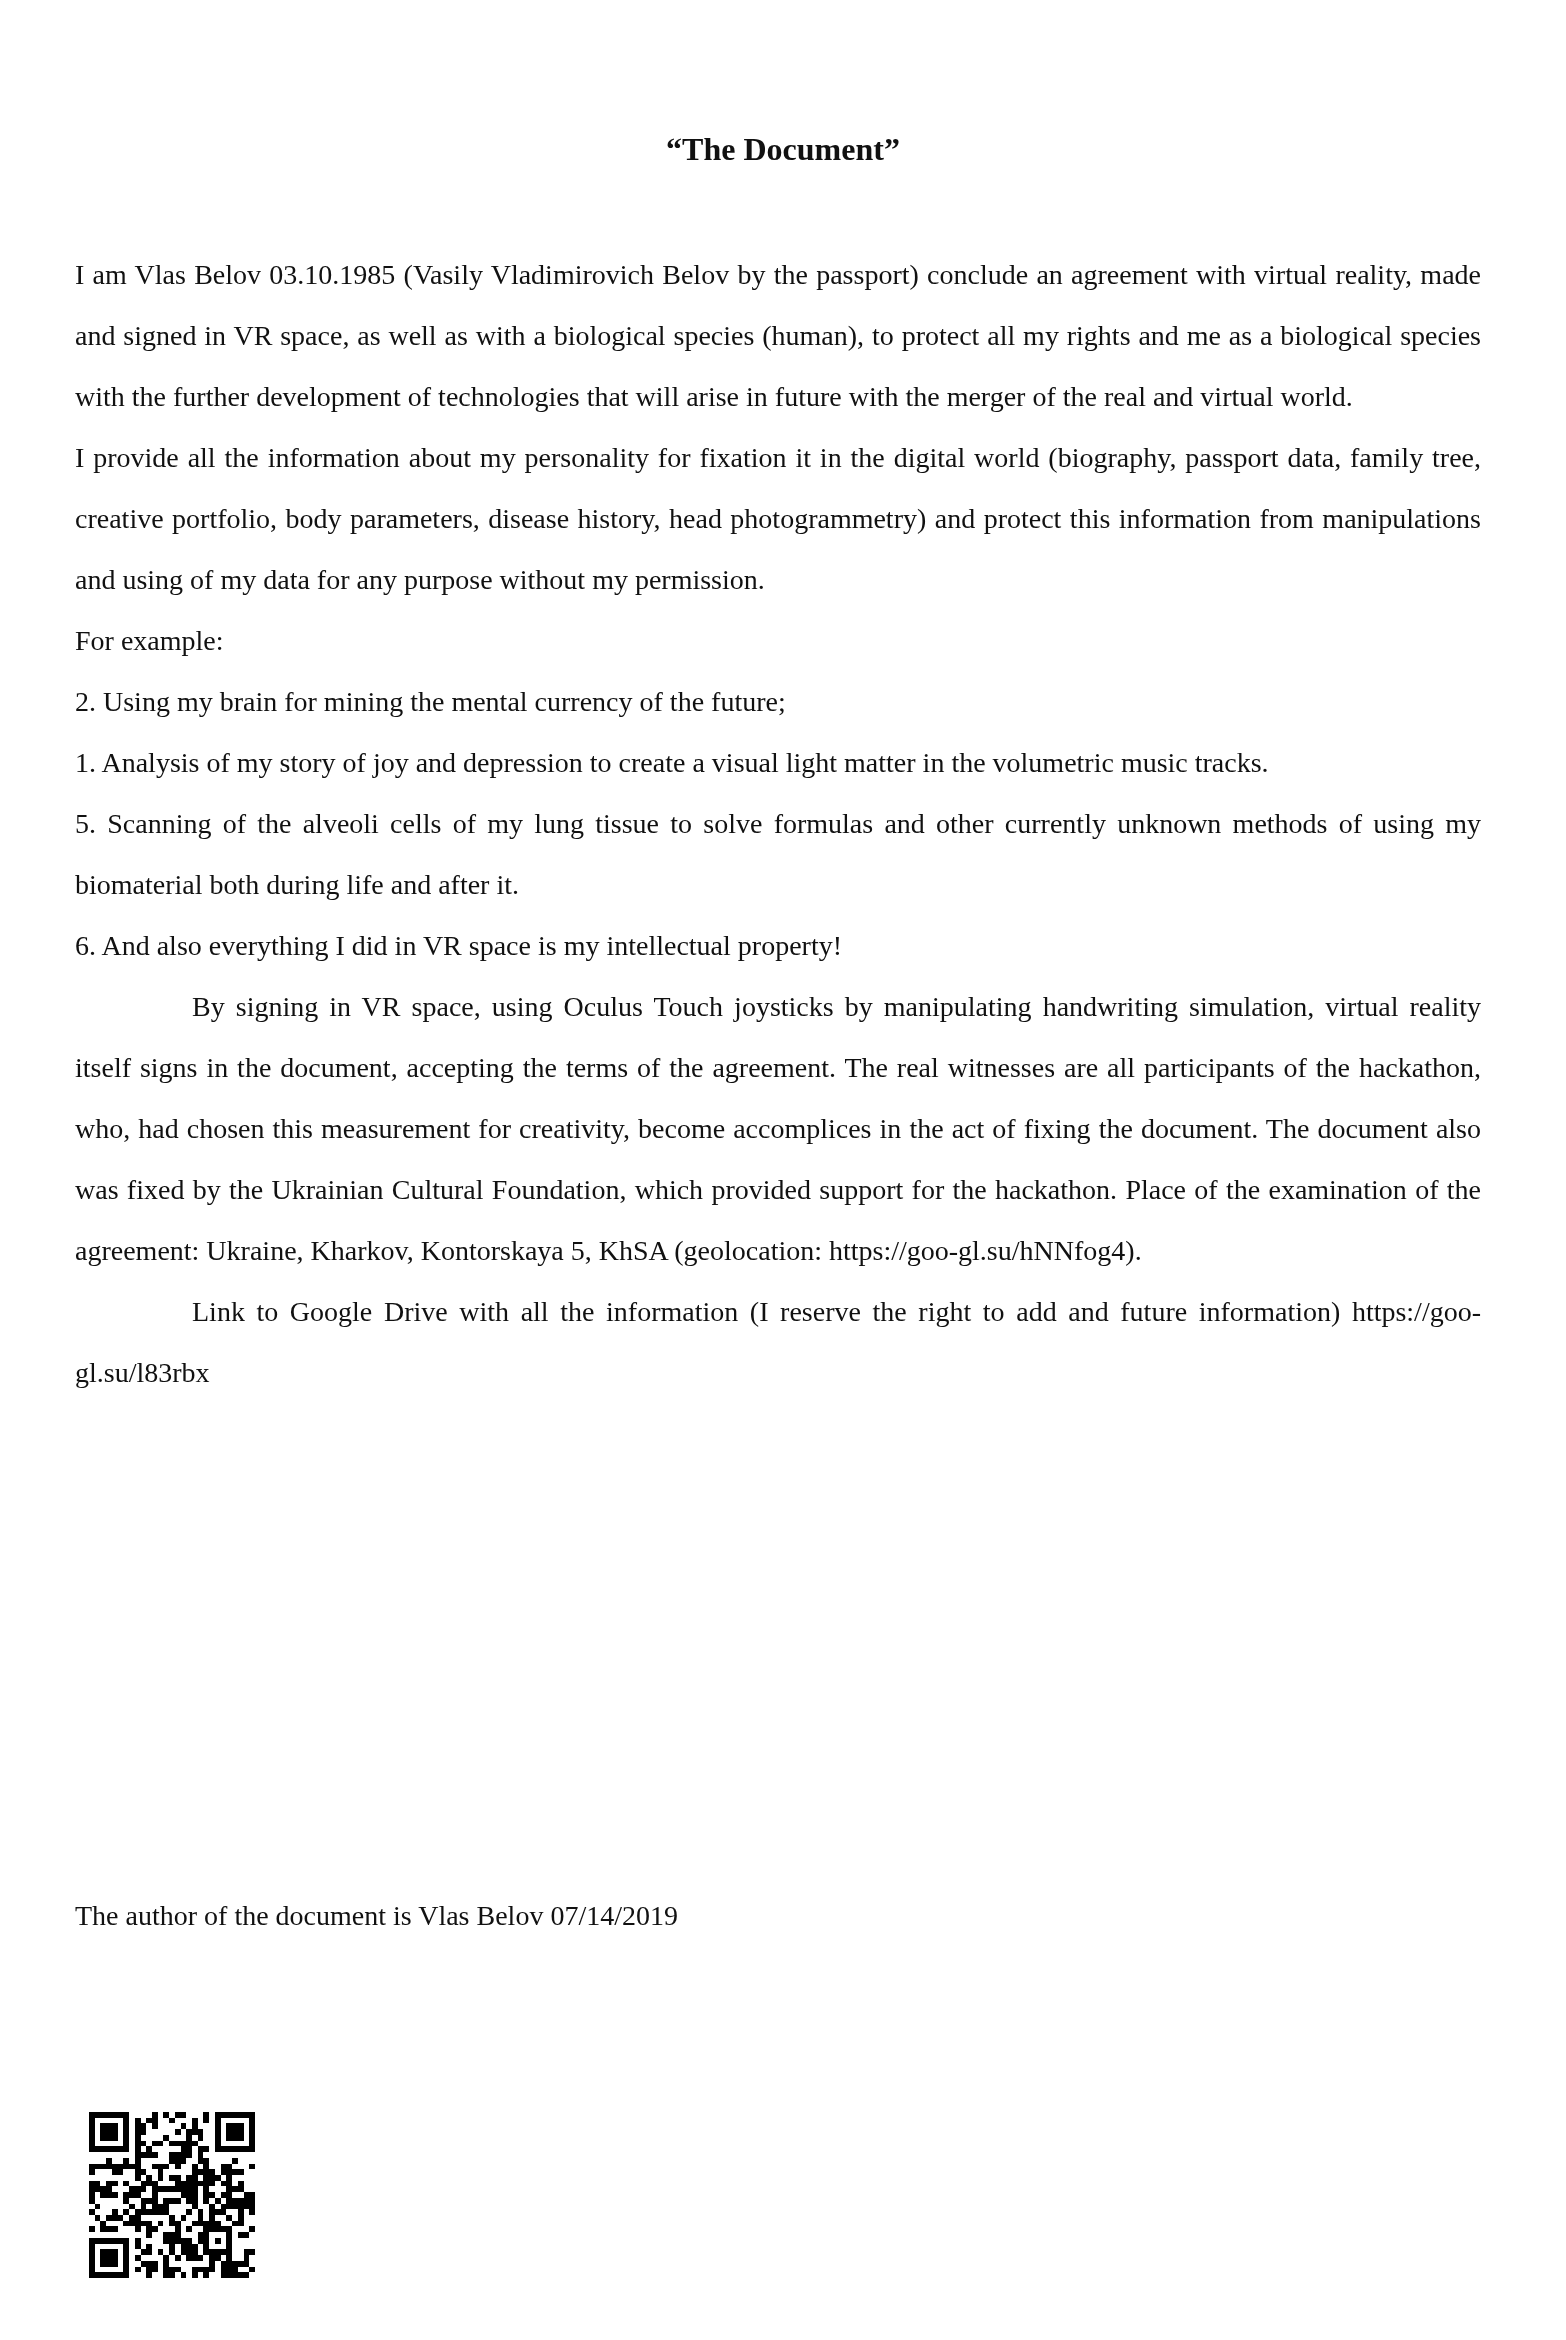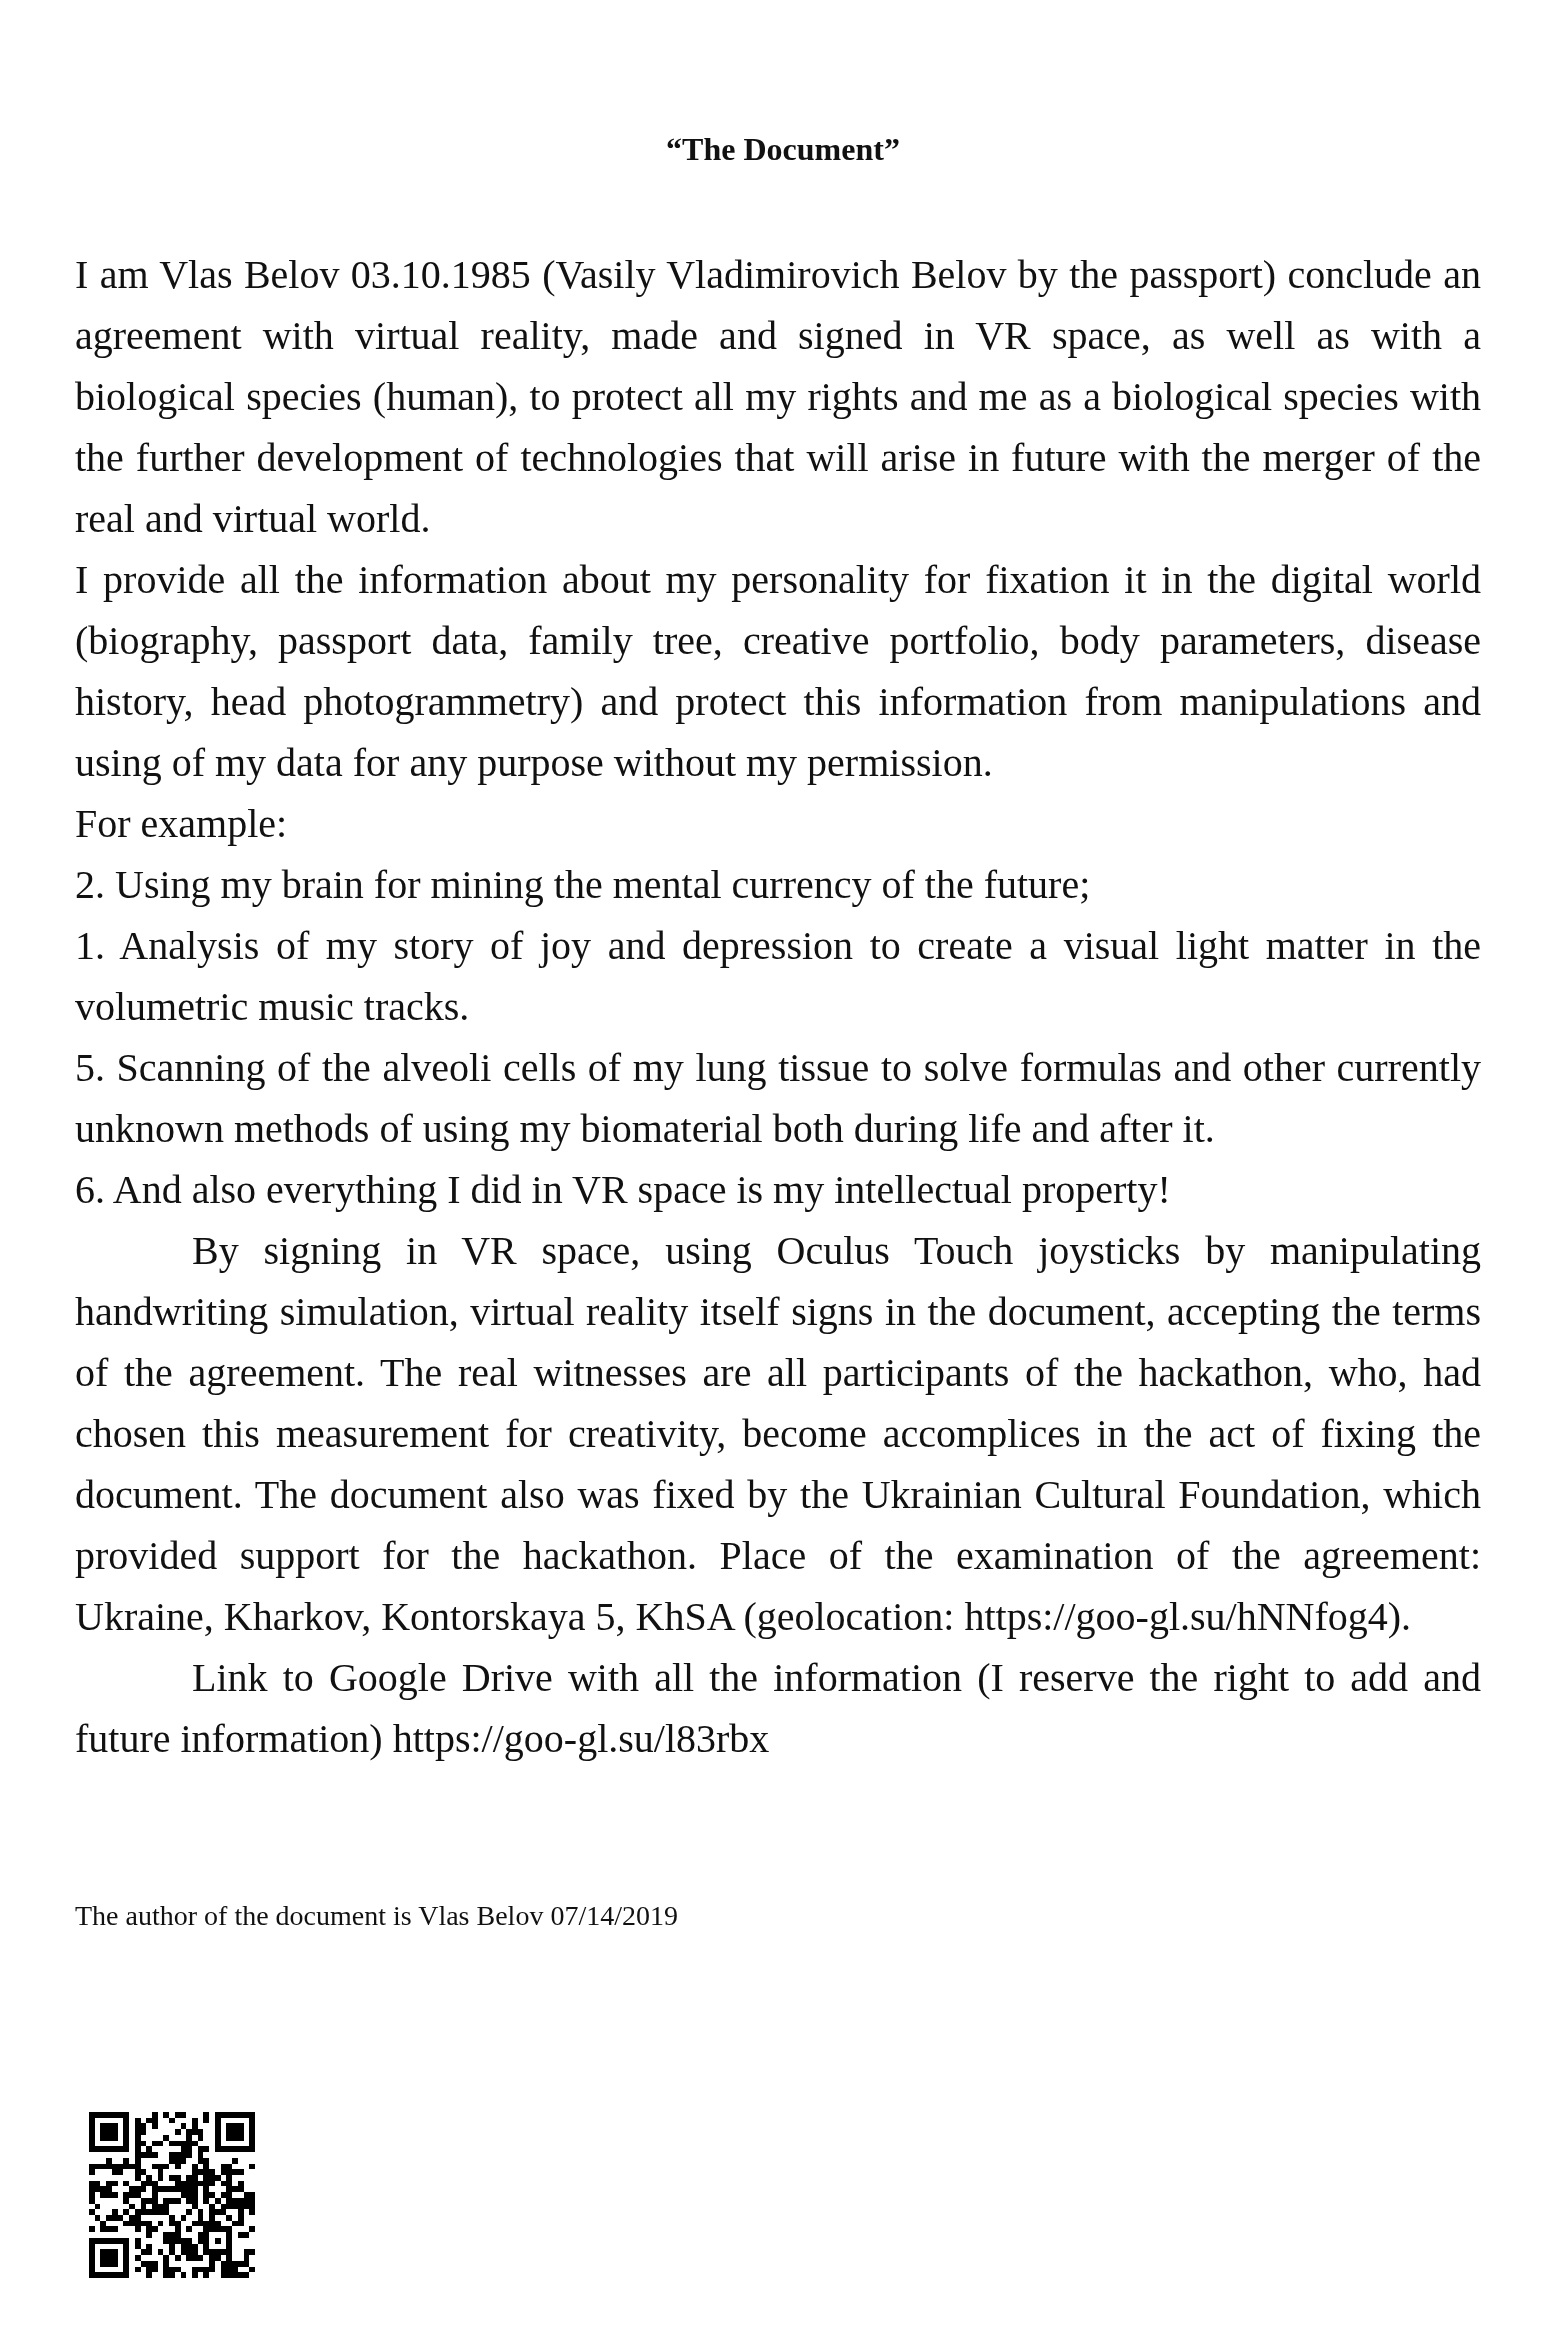--- a/index.html
+++ b/index.html
@@ -7,21 +7,21 @@
   .page {
     position: absolute; left: 0; top: 0; width: 1566px; height: 2236px;
     font-family: "Liberation Serif", serif; color: #111111; margin-top: 16px;
   }
   .title {
     position: absolute; top: 110px; left: 0; width: 1566px; text-align: center;
     font-weight: bold; font-size: 32px; line-height: 47px;
   }
   .body {
     position: absolute; left: 75px; top: 228px; width: 1406px;
-    font-size: 40px; line-height: 61px; text-align: justify;
+    font-size: 28px; line-height: 61px; text-align: justify;
   }
   .body p { margin: 0; }
   .indent { text-indent: 117px; }
   .author {
     position: absolute; left: 75px; top: 1869px; font-size: 28px; line-height: 61px;
   }
   .qr { position: absolute; left: 89px; top: 2096px; width: 166px; height: 166px; }
   .qr svg { width: 100%; height: 100%; display: block; shape-rendering: crispEdges; }
 </style>
 </head>

